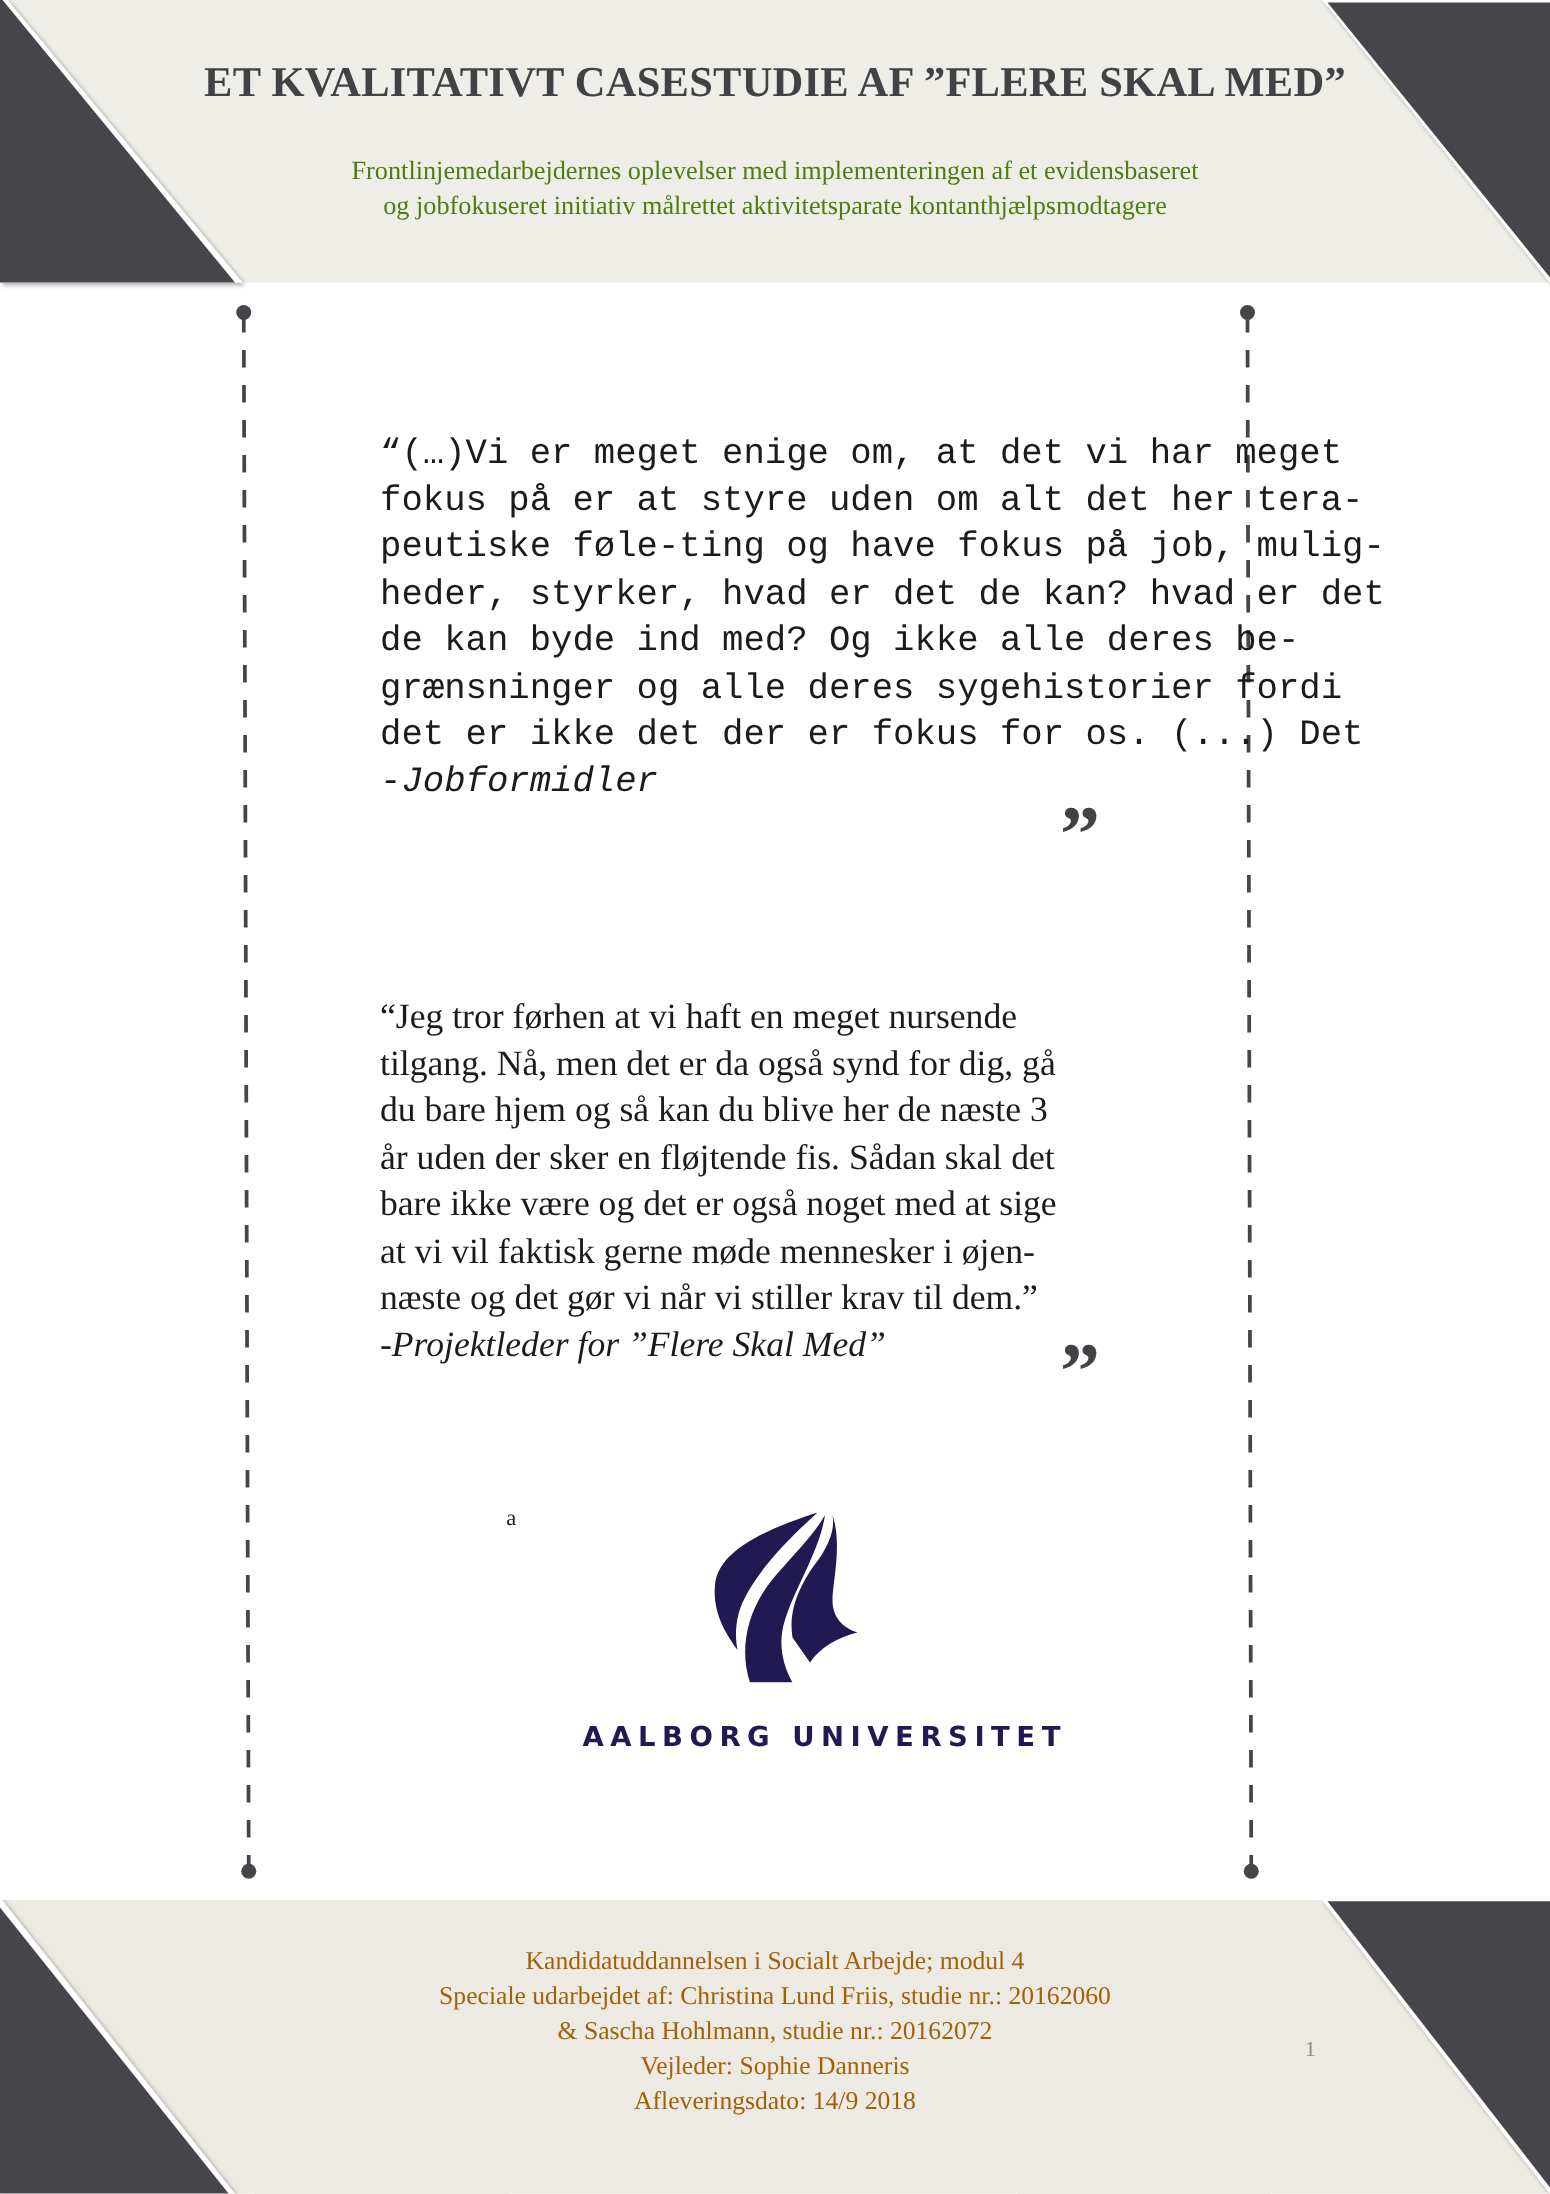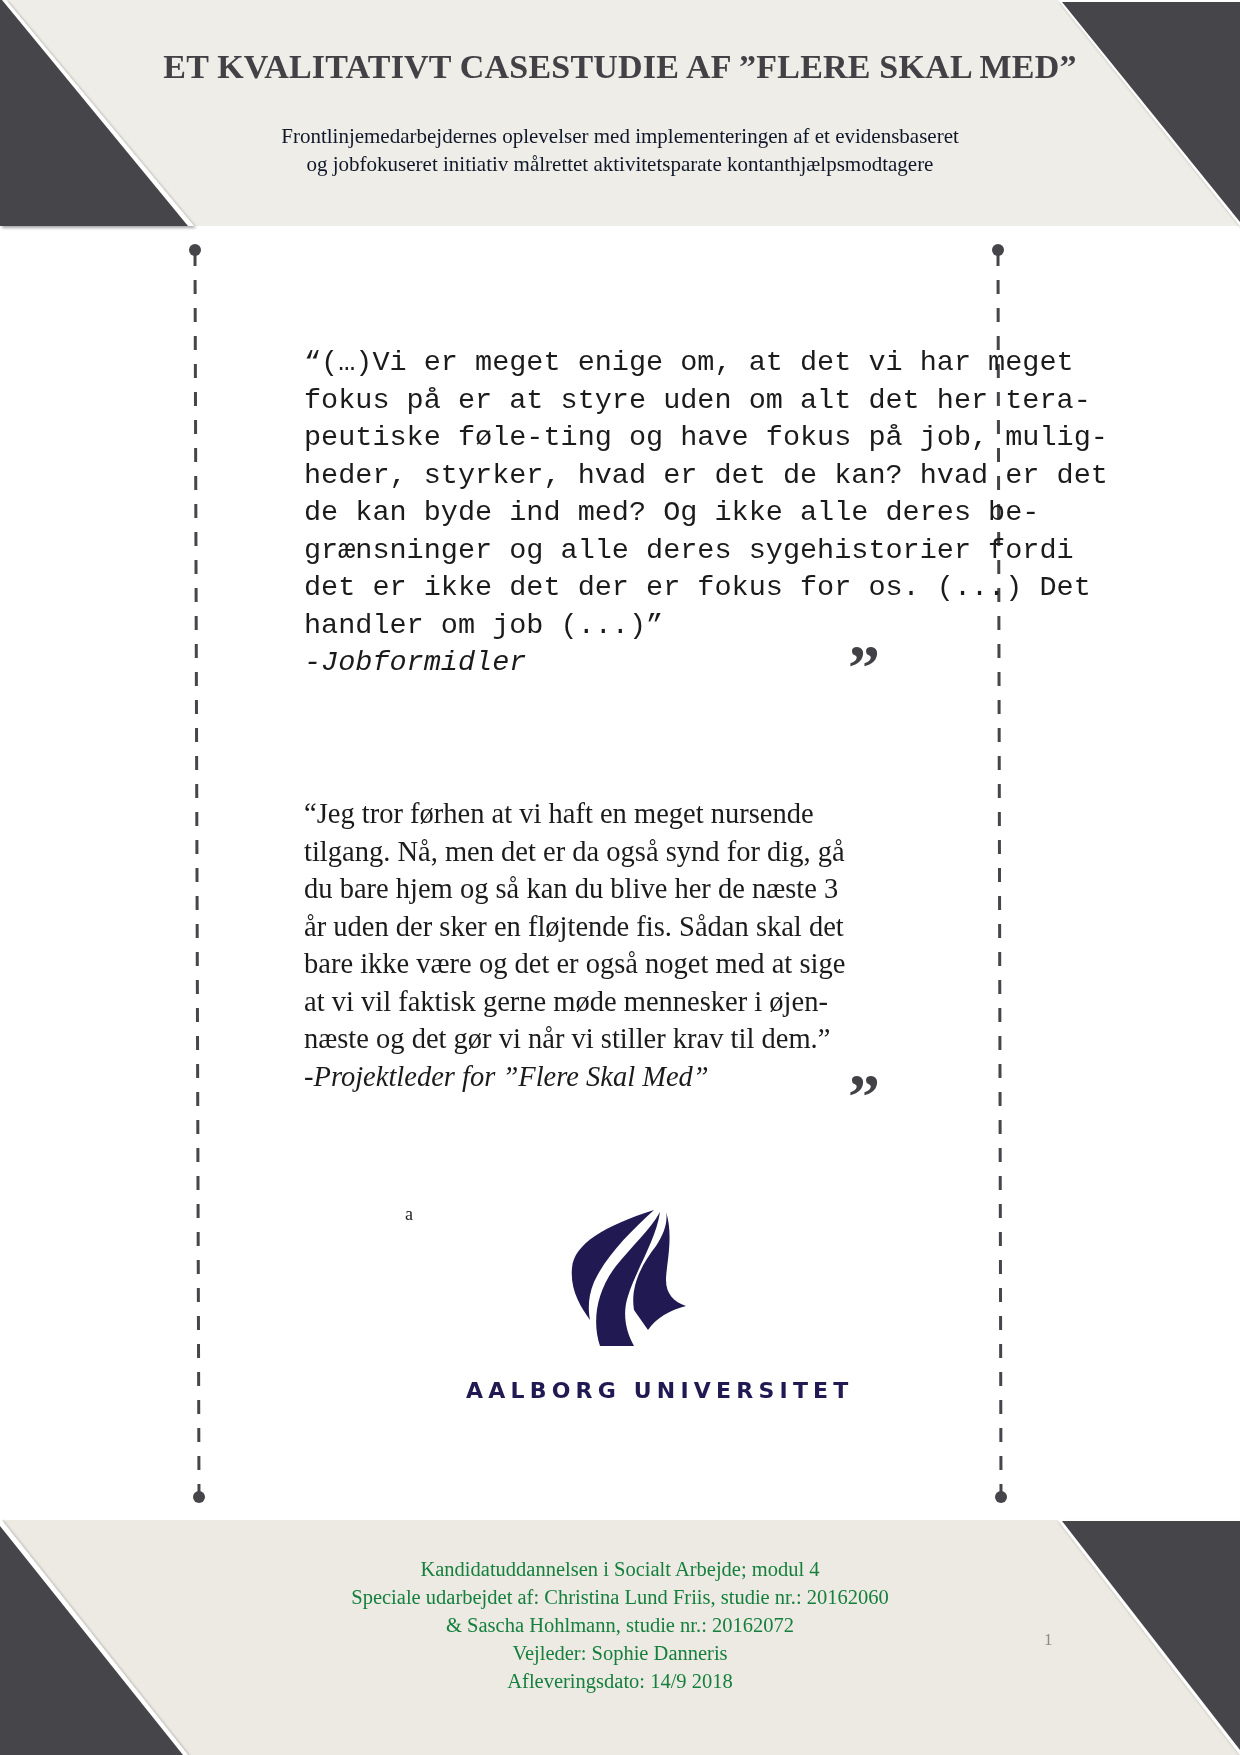--- a/index.html
+++ b/index.html
@@ -12,21 +12,21 @@
   .band { position: absolute; left: 0; width: 1240px; background: #efede7; }
   .header-band { top: 0; height: 226px; }
   .footer-band { top: 1520px; height: 235px; background: #ede9e3; }
   .shapes { position: absolute; left: 0; top: 0; width: 1240px; height: 1755px; pointer-events: none; }
   .title {
     position: absolute; top: 48px; left: 0; width: 1240px; text-align: center;
     font-size: 34px; font-weight: bold; color: #424146; letter-spacing: 0.2px;
   }
   .subtitle {
     position: absolute; top: 122px; left: 0; width: 1240px; text-align: center;
-    font-size: 21px; line-height: 28px; color: #0f172a;
+    font-size: 21px; line-height: 28px; color: #4d7c0f;
   }
   .subtitle div { white-space: nowrap; }
   .quote {
     position: absolute; left: 304px; width: 620px;
     font-size: 28.5px; line-height: 37.5px; color: #1b1b1b;
   }
   .quote .line { white-space: nowrap; }
   .quote .attr { font-style: italic; }
   .quote-1 { top: 344px; font-family: Liberation Mono, monospace; }
   .quote-2 { top: 795px; }
@@ -35,21 +35,21 @@
     line-height: 1; font-family: "Liberation Serif", serif;
   }
   .stray { position: absolute; left: 405px; top: 1204px; font-size: 18px; color: #222; }
   .logo { position: absolute; left: 570px; top: 1210px; width: 116px; height: 136px; }
   .logo-text {
     position: absolute; left: 466px; top: 1378px; font-family: "DejaVu Sans", sans-serif;
     font-weight: bold; font-size: 22px; letter-spacing: 5.2px; color: #211a52;
   }
   .footer-text {
     position: absolute; top: 1555px; left: 0; width: 1240px; text-align: center;
-    font-size: 20.5px; line-height: 28px; color: #15803d;
+    font-size: 20.5px; line-height: 28px; color: #a16207;
   }
   .page-number { position: absolute; left: 1044px; top: 1630px; font-size: 17px; color: #8a8a8a; }
 </style>
 </head>
 <body>
 
 <div class="band header-band"></div>
 <div class="band footer-band"></div>
 
 <svg class="shapes" viewBox="0 0 1240 1755" xmlns="http://www.w3.org/2000/svg">
@@ -90,21 +90,20 @@
 </div>
 
 <div class="quote quote-1">
   <div class="line">“(…)Vi er meget enige om, at det vi har meget</div>
   <div class="line">fokus på er at styre uden om alt det her tera-</div>
   <div class="line">peutiske føle-ting og have fokus på job, mulig-</div>
   <div class="line">heder, styrker, hvad er det de kan? hvad er det</div>
   <div class="line">de kan byde ind med? Og ikke alle deres be-</div>
   <div class="line">grænsninger og alle deres sygehistorier fordi</div>
   <div class="line">det er ikke det der er fokus for os. (...) Det</div>
-  <div class="line">handler om job (...)”</div>
   <div class="line attr">-Jobformidler</div>
 </div>
 <div class="closing-mark" style="left:848px; top:636px;">”</div>
 
 <div class="quote quote-2">
   <div class="line">“Jeg tror førhen at vi haft en meget nursende</div>
   <div class="line">tilgang. Nå, men det er da også synd for dig, gå</div>
   <div class="line">du bare hjem og så kan du blive her de næste 3</div>
   <div class="line">år uden der sker en fløjtende fis. Sådan skal det</div>
   <div class="line">bare ikke være og det er også noget med at sige</div>

